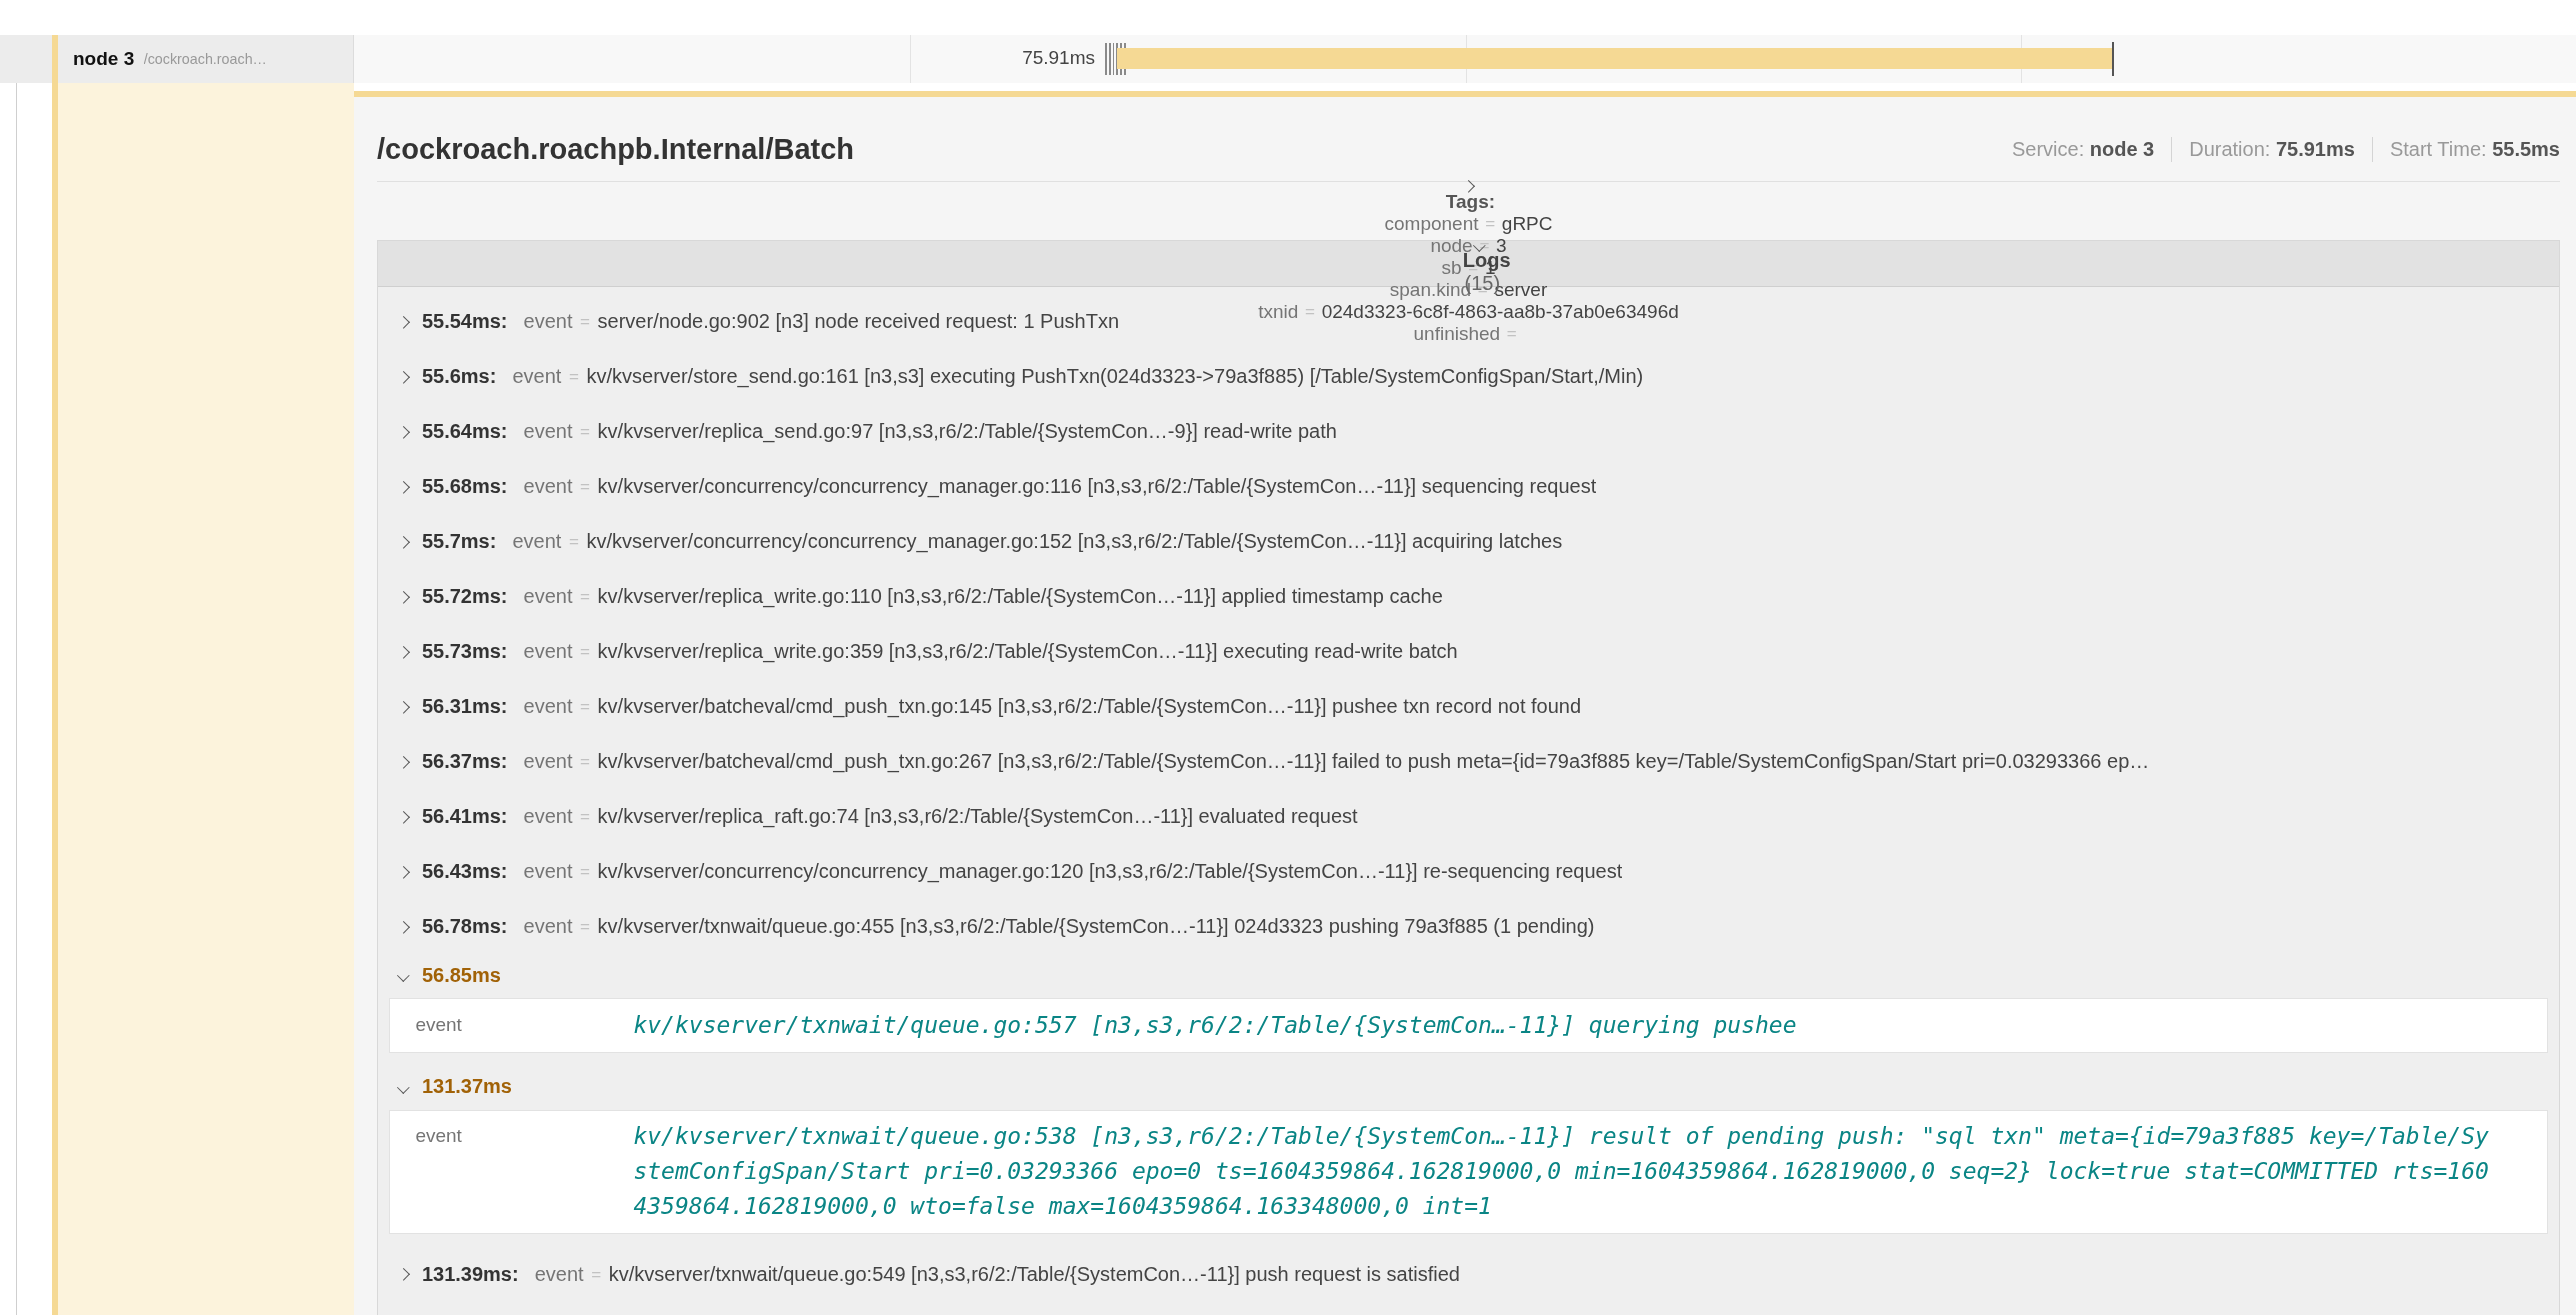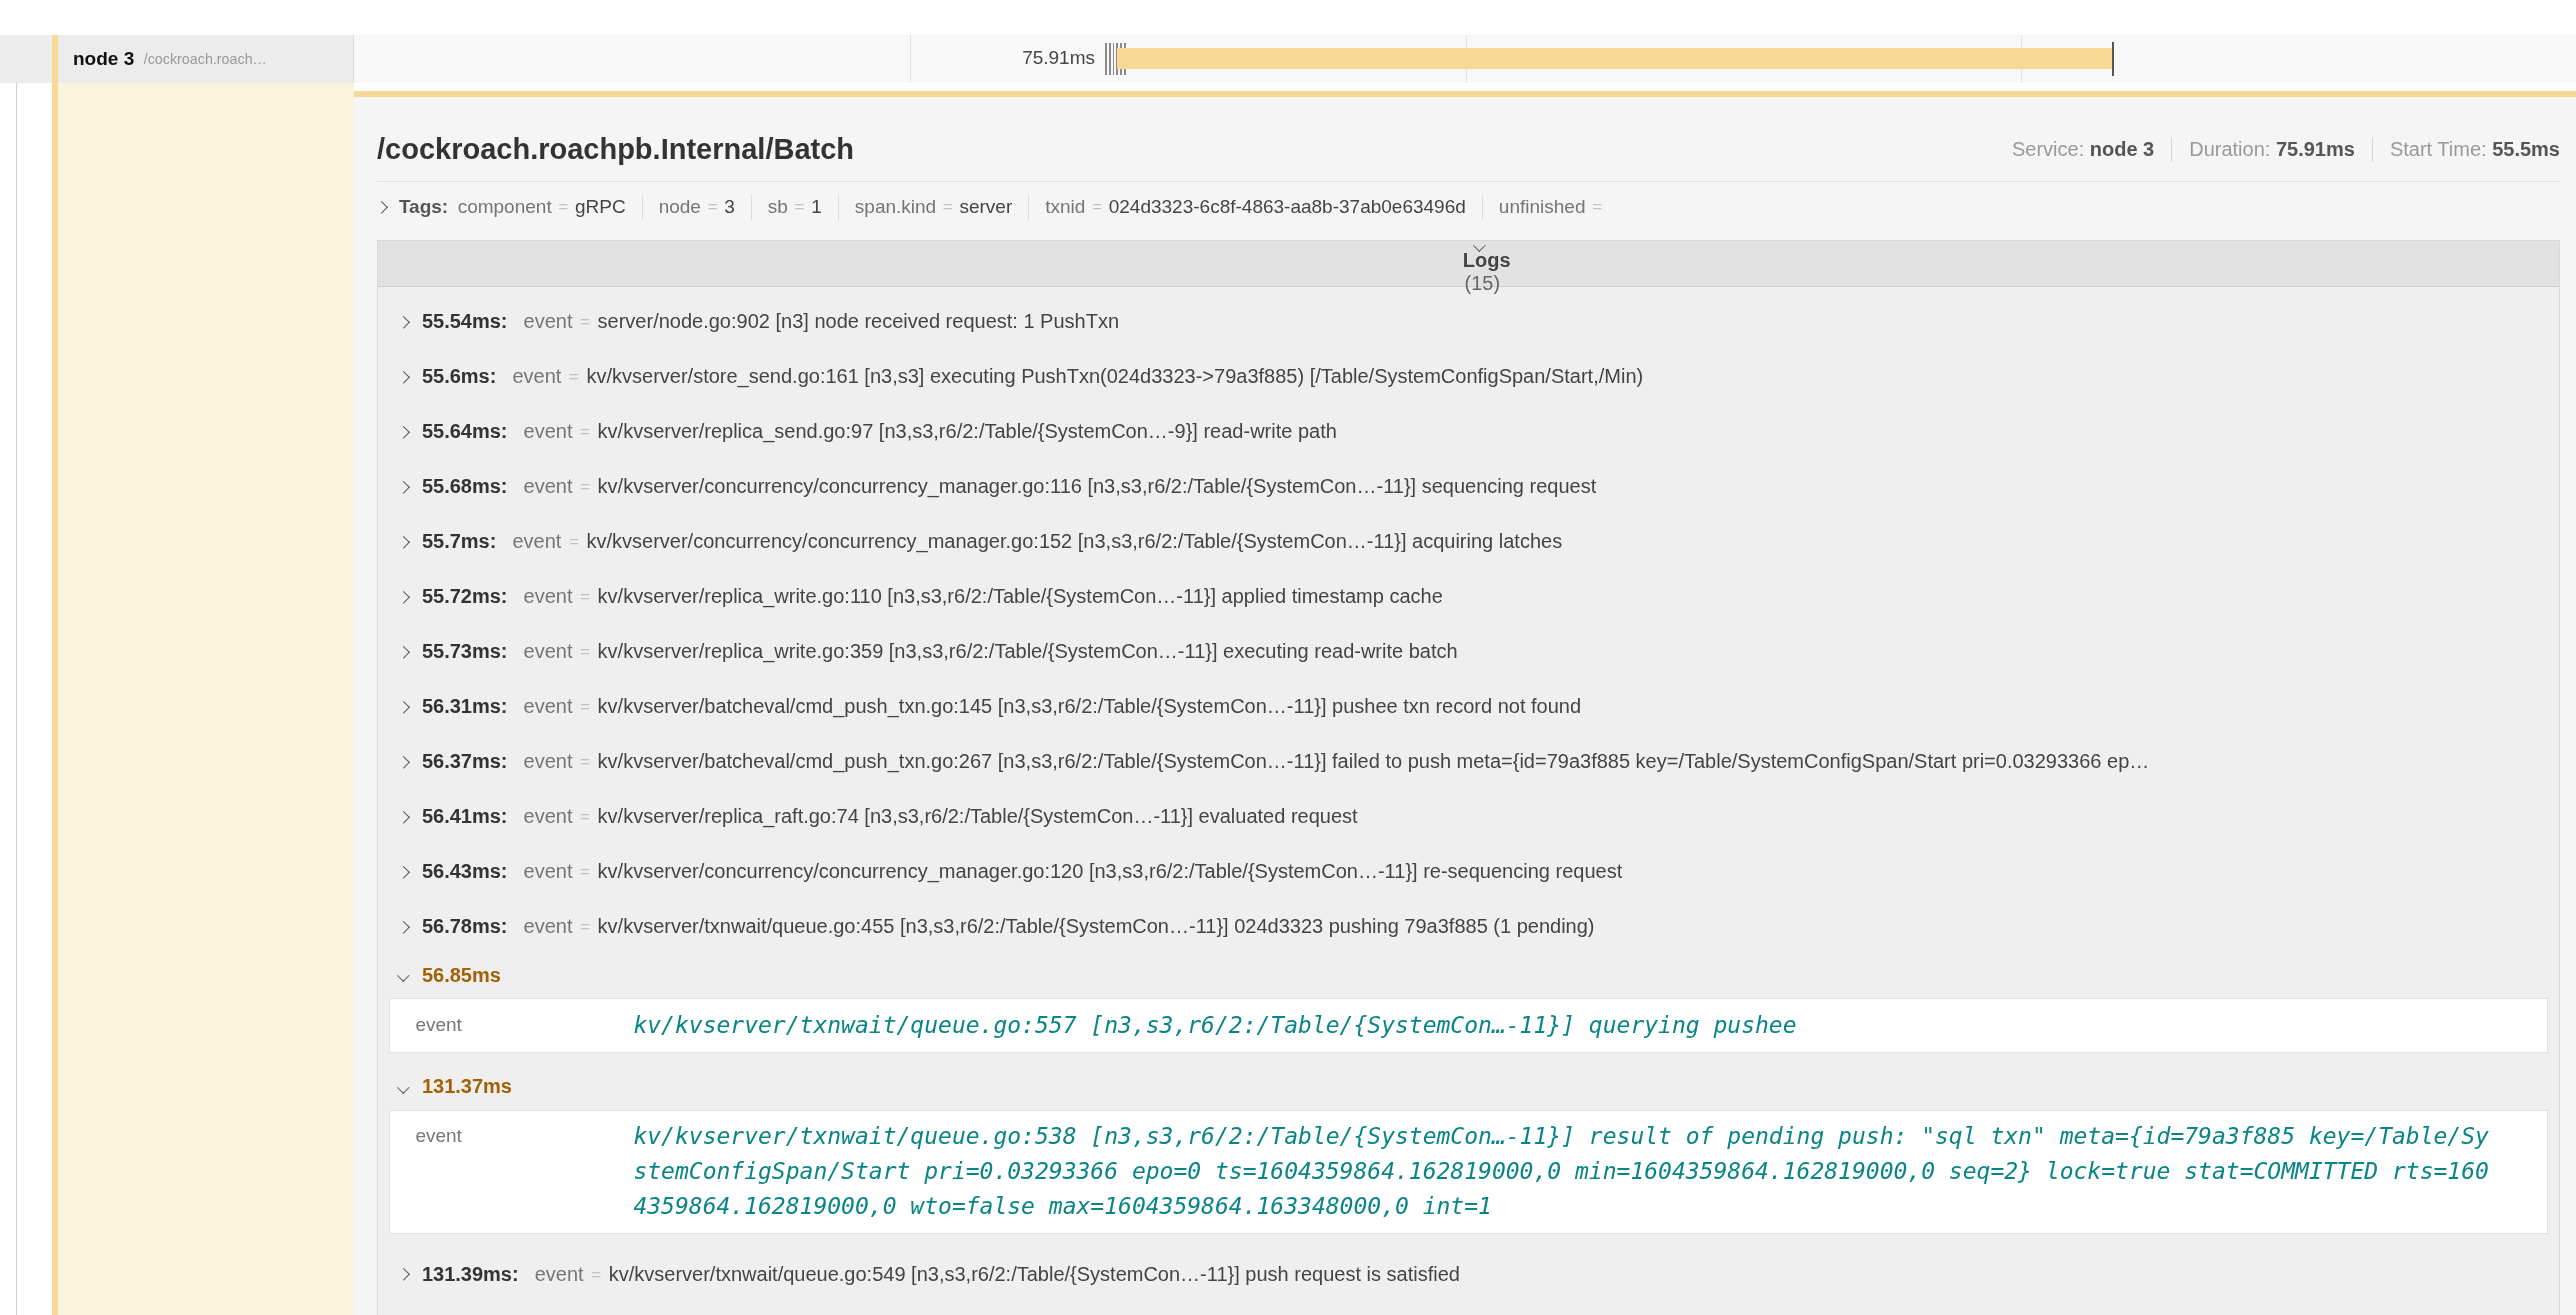--- a/index.html
+++ b/index.html
@@ -38,21 +38,21 @@
 
   .detail-header { display:flex; align-items:flex-end; justify-content:space-between; height:46px; }
   .detail-title { font-size:29px; font-weight:bold; color:#333; }
   .detail-meta { font-size:20px; color:#999; display:flex; align-items:center; padding-bottom:3.8px; }
   .meta-item { white-space:nowrap; }
   .meta-item b { color:#555; }
   .meta-sep { width:1px; height:25px; background:#d4d4d4; margin:0 17px; }
 
   .title-divider { margin-top:15.3px; border-bottom:1px solid #e0e0e0; }
 
-  .tags-row { height:50px; display:flex; align-items:center; font-size:19px; }
+  .tags-row { height:50px; display:flex; align-items:center; font-size:19px;flex-direction:column; }
   .tags-label { font-weight:bold; color:#555; margin:0 9.5px 0 13.3px; }
   .tag { display:flex; align-items:center; white-space:nowrap; }
   .tag-sep { width:1px; height:25px; background:#dcdcdc; margin:0 16px; }
   .tkey { color:#757575; }
   .teq { color:#c2c2c2; margin:0 6.7px; font-size:17px; }
   .tval { color:#444; }
 
   
   .logs-box { margin-top:7.6px; background:#efefef; border:1px solid #d8d8d8; }
   .logs-header { height:46px; background:#e2e2e2; border-bottom:1px solid #cfcfcf;

